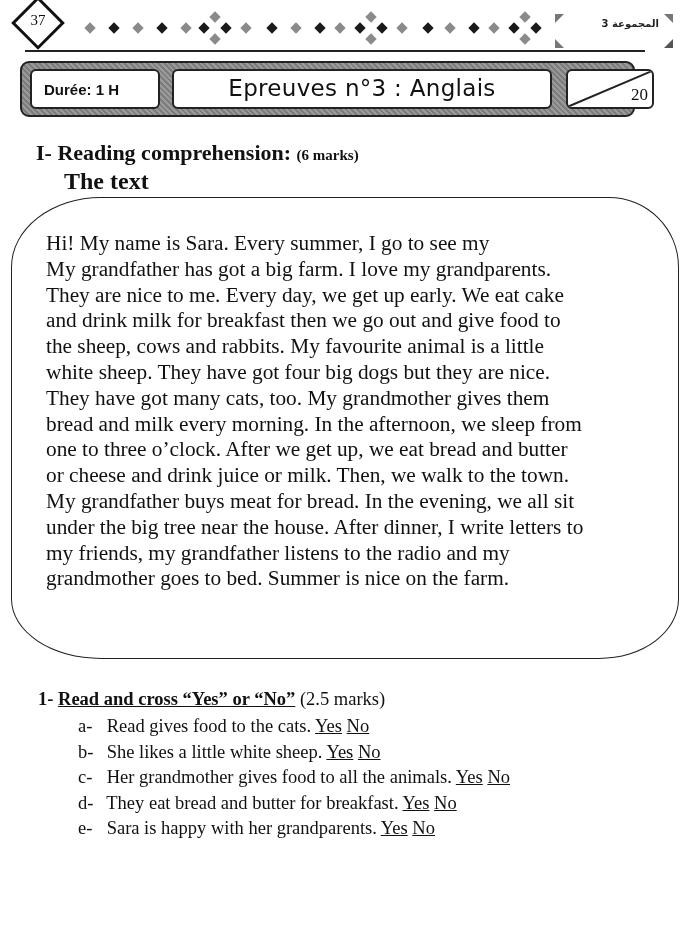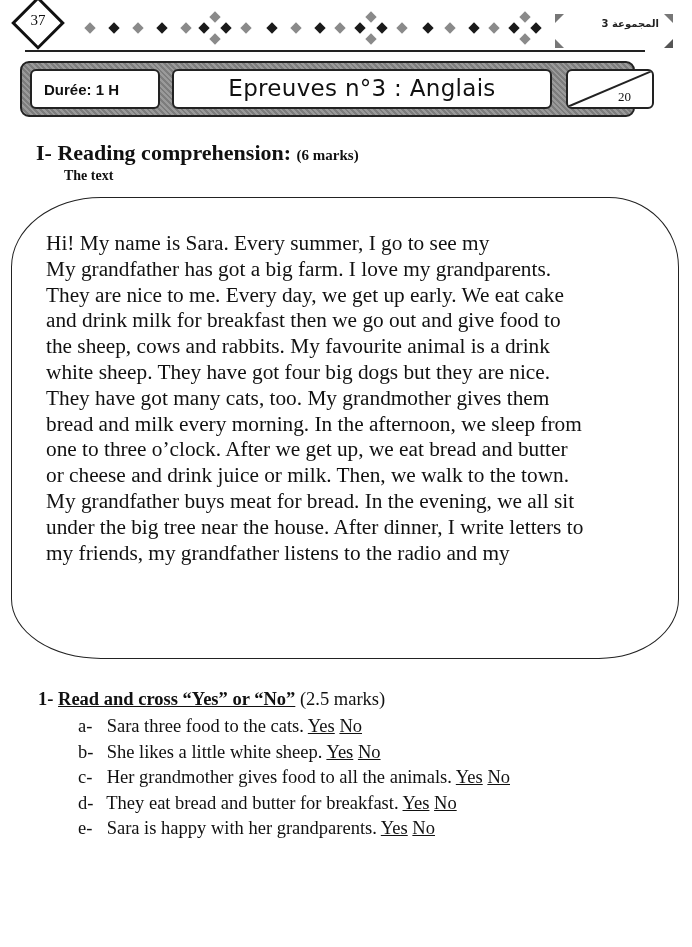--- a/index.html
+++ b/index.html
@@ -55,29 +55,29 @@
   }
   .title-text {
     position: absolute; left: 0; right: 0; top: 4px; text-align: center;
     font-family: "DejaVu Sans", sans-serif; font-size: 23px; letter-spacing: 0.3px;
   }
   .score-slash {
     position: absolute; left: -6px; top: 16px; width: 100px; height: 2px; background: #222;
     transform: rotate(-23deg);
   }
   .score-text {
-    position: absolute; right: 21px; bottom: 2px; font-size: 13px;
+    position: absolute; right: 4px; bottom: 2px; font-size: 17px;
     font-family: "Liberation Serif", serif;
   }
   
   .section-heading {
     position: absolute; left: 36px; top: 140px; font-weight: bold; font-size: 22px;
   }
   .section-heading .marks { font-size: 15px; }
-  .sub-heading { position: absolute; left: 64px; top: 168px; font-weight: bold; font-size: 14px; }
+  .sub-heading { position: absolute; left: 64px; top: 168px; font-weight: bold; font-size: 24px; }
   
   .text-box {
     position: absolute; left: 11px; top: 197px; width: 668px; height: 462px;
     border: 1.5px solid #222; box-sizing: border-box;
     border-radius: 90px 70px 80px 90px / 70px 70px 60px 60px;
   }
   .passage {
     position: absolute; left: 46px; top: 231px; width: 620px;
     font-size: 21.3px; line-height: 25.8px;
   }
@@ -154,41 +154,42 @@
   <span class="marks">(6 marks)</span>
 </div>
 <div class="sub-heading">The text</div>
 
 <div class="text-box"></div>
 <div class="passage">
   <div class="passage-line">Hi! My name is Sara. Every summer, I go to see my</div>
   <div class="passage-line">My grandfather has got a big farm. I love my grandparents.</div>
   <div class="passage-line">They are nice to me. Every day, we get up early. We eat cake</div>
   <div class="passage-line">and drink milk for breakfast then we go out and give food to</div>
-  <div class="passage-line">the sheep, cows and rabbits. My favourite animal is a drink</div>
+  <div class="passage-line">the sheep, cows and rabbits. My favourite animal is a little</div>
   <div class="passage-line">white sheep. They have got four big dogs but they are nice.</div>
   <div class="passage-line">They have got many cats, too. My grandmother gives them</div>
   <div class="passage-line">bread and milk every morning. In the afternoon, we sleep from</div>
   <div class="passage-line">one to three o’clock. After we get up, we eat bread and butter</div>
   <div class="passage-line">or cheese and drink juice or milk. Then, we walk to the town.</div>
   <div class="passage-line">My grandfather buys meat for bread. In the evening, we all sit</div>
   <div class="passage-line">under the big tree near the house. After dinner, I write letters to</div>
   <div class="passage-line">my friends, my grandfather listens to the radio and my</div>
+  <div class="passage-line">grandmother goes to bed. Summer is nice on the farm.</div>
 </div>
 
 <div class="exercise-title">
   <span class="num">1-</span>
   <span class="inst">Read and cross “Yes” or “No”</span>
   <span>(2.5 marks)</span>
 </div>
 
 <div class="items">
   <div class="item">
     <span class="item-letter">a-</span>
-    <span>Sara three food to the cats.</span>
+    <span>Read gives food to the cats.</span>
     <span class="opt">Yes</span>
     <span class="opt">No</span>
   </div>
   <div class="item">
     <span class="item-letter">b-</span>
     <span>She likes a little white sheep.</span>
     <span class="opt">Yes</span>
     <span class="opt">No</span>
   </div>
   <div class="item">

